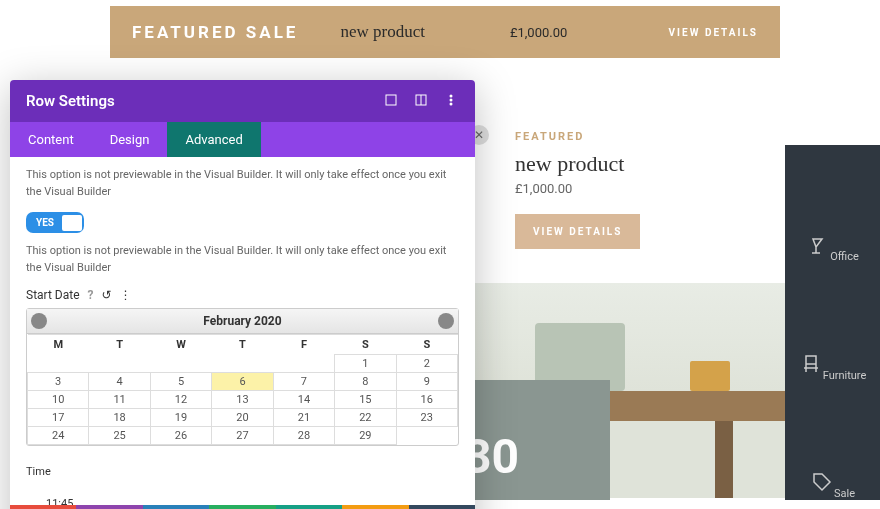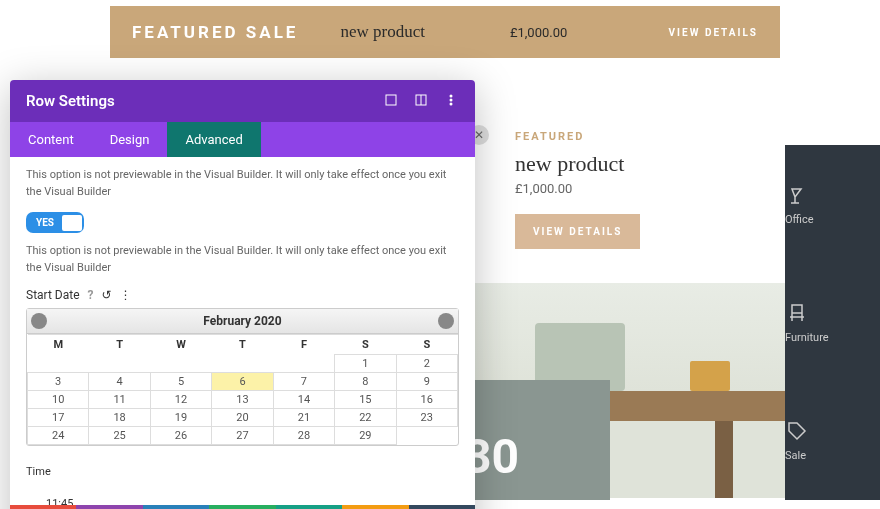--- a/index.html
+++ b/index.html
@@ -13,21 +13,21 @@
 .featured{color:#c9a77a;font-size:11px;letter-spacing:2px;font-weight:700}
 .card h2{font-family:Georgia,serif;font-weight:400;font-size:22px;margin-top:8px;color:#333}
 .card-price{font-size:13px;color:#666;margin-top:4px}
 .btn-view{display:inline-block;margin-top:18px;background:#d9b999;color:#fff;font-size:10px;letter-spacing:2px;font-weight:700;padding:12px 18px}
 .bgimg{position:absolute;top:283px;left:475px;width:310px;height:215px;background:linear-gradient(180deg,#e8ece5 0%,#dfe3d9 50%);overflow:hidden}
 .tabletop{position:absolute;top:108px;left:-20px;right:-20px;height:30px;background:#9a7a55}
 .tableleg{position:absolute;top:138px;width:18px;height:80px;background:#7a6044}
 .gray{position:absolute;top:380px;left:475px;width:135px;height:120px;background:#8a9691}
 .bignum{position:absolute;top:428px;left:464px;font-size:48px;font-weight:700;color:#fff}
 .sidenav{position:absolute;top:145px;right:0;width:95px;height:355px;background:#2f3740;display:flex;flex-direction:column}
-.sitem{flex:1;display:flex;flex-direction:column;align-items:flex-start;justify-content:center;color:#ccc;font-size:11px;cursor:pointer}
+.sitem{flex:1;display:flex;flex-direction:row;align-items:flex-end;justify-content:center;color:#ccc;font-size:11px;cursor:pointer}
 .sitem svg{margin-bottom:6px;stroke:#ccc;fill:none;stroke-width:1.5}
 .modal{position:absolute;top:80px;left:10px;width:465px;background:#fff;box-shadow:0 8px 40px rgba(0,0,0,.25);border-radius:4px;overflow:hidden}
 .mhead{background:#6c2eb9;color:#fff;padding:12px 16px;display:flex;align-items:flex-start}
 .mtitle{font-size:15px;font-weight:600;flex:1}
 .micon{margin-left:14px;cursor:pointer;display:flex}
 .mtabs{background:#8e43e7;display:flex;color:#fff;font-size:13px}
 .mtab{padding:10px 18px;cursor:pointer}
 .mtab.active{background:#0f766e}
 .mbody{padding:10px 16px 20px;font-size:12px;color:#666}
 .note{font-size:11px;line-height:1.5;margin-bottom:12px}

